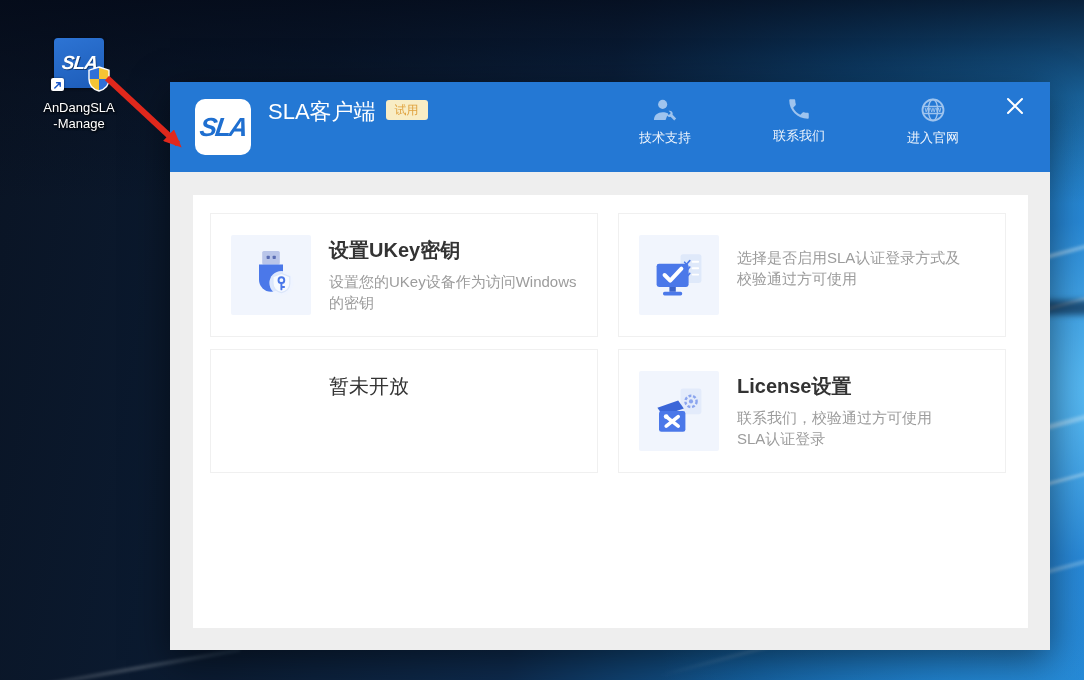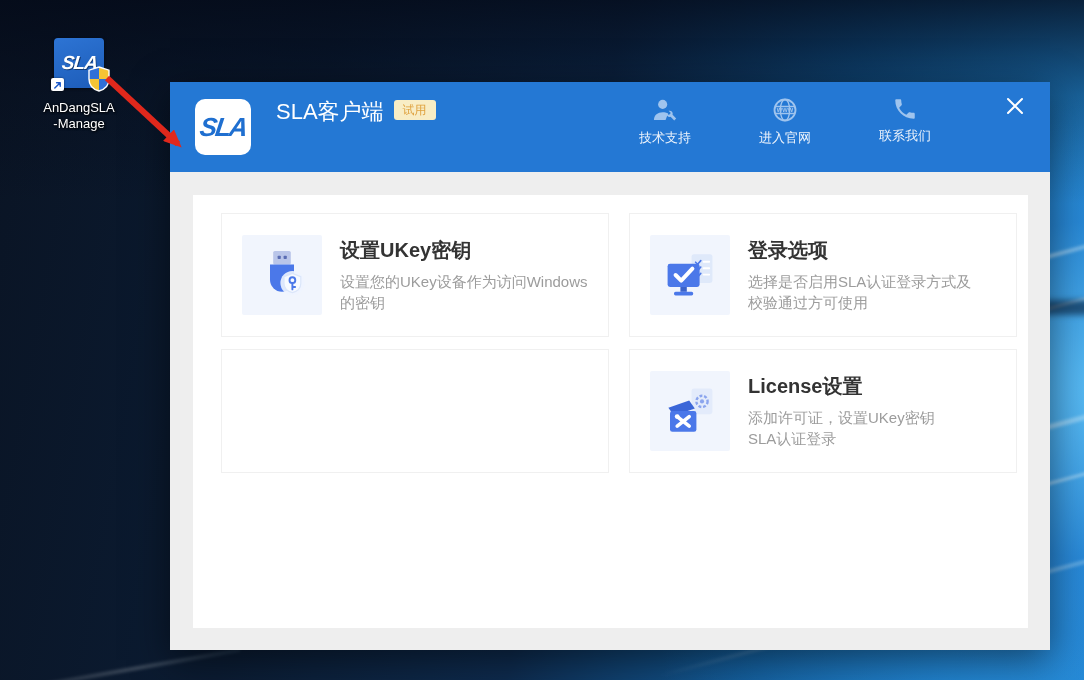--- a/index.html
+++ b/index.html
@@ -43,37 +43,37 @@
   
   .annotation-arrow{position:absolute;left:98px;top:68px;z-index:3;pointer-events:none;}
 
   
   .app-window{position:absolute;left:170px;top:82px;width:880px;height:568px;z-index:2;
     background:#eeeeee;box-shadow:0 10px 36px rgba(0,0,0,.5);}
   .win-header{position:relative;height:90px;background:#2478d4;}
   .win-logo{position:absolute;left:25px;top:17px;width:56px;height:56px;background:#fff;border-radius:10px;
     display:flex;align-items:center;justify-content:center;}
   .win-logo span{color:#1f6fd0;font-weight:bold;font-style:italic;font-size:26px;letter-spacing:-2px;transform:skewX(-8deg);}
-  .title-block{position:absolute;left:106px;top:15px;}
+  .title-block{position:absolute;left:98px;top:15px;}
   .title-row{display:flex;align-items:flex-start;}
   .win-title{color:#fff;font-size:22px;line-height:30px;}
   .trial-badge{margin-left:10px;margin-top:3px;background:#f8edc5;color:#dfa13d;font-size:12px;
     padding:2px 9px;border-radius:3px;line-height:16px;font-family:Liberation Serif, serif;}
   .win-version{margin-top:6px;color:#c7dcf5;font-size:15px;}
-  .header-actions{position:absolute;left:450px;top:14px;display:flex;gap:30px;}
+  .header-actions{position:absolute;left:450px;top:14px;display:flex;gap:44px;}
   .action-item{width:90px;display:flex;flex-direction:column;align-items:center;cursor:pointer;}
   .action-item svg{display:block;}
   .action-label{margin-top:5px;color:#eef4fc;font-size:13px;}
   .close-btn{position:absolute;left:834px;top:13px;width:22px;height:22px;cursor:pointer;
     display:flex;align-items:center;justify-content:center;}
 
   
   .win-body{padding:23px 22px 22px 23px;height:433px;box-sizing:content-box;}
   .panel{background:#ffffff;width:100%;height:433px;}
-  .cards{padding:18px 0 0 28px;display:grid;grid-template-columns:388px 388px;
+  .cards{padding:18px 0 0 17px;display:grid;grid-template-columns:388px 388px;
     grid-template-rows:124px 124px;column-gap:20px;row-gap:12px;}
   .card{background:#fff;border:1px solid #f0f0f0;box-sizing:border-box;display:flex;cursor:pointer;}
   .icon-box{width:80px;height:80px;margin:21px 0 0 20px;background:#f1f5fd;border-radius:2px;flex:none;
     display:flex;align-items:center;justify-content:center;}
   .icon-box-empty{background:transparent;}
   .card-text{margin:24px 0 0 18px;width:266px;}
   .card-title{font-size:20px;font-weight:bold;color:#333;line-height:24px;}
   .card-title-plain{font-weight:normal;}
   .card-desc{margin-top:9px;font-size:15px;color:#9c9c9c;line-height:21px;white-space:pre-line;}
 </style>
@@ -144,33 +144,33 @@
     <div class="header-actions">
       <div class="action-item">
         <svg width="28" height="28" viewBox="0 0 24 24">
           <circle cx="10" cy="7.2" r="3.9" fill="#9fc4ee"></circle>
           <path d="M2.5 20.5c0-4.2 3.4-6.6 7.5-6.6 1.7 0 3.3.4 4.6 1.2l-2.1 5.4z" fill="#9fc4ee"></path>
           <path d="M21.6 19.2l-3.1-3.1a2.7 2.7 0 0 0-3.4-3.4l1.9 1.9-1.7 1.7-1.9-1.9a2.7 2.7 0 0 0 3.4 3.4l3.1 3.1z" fill="#9fc4ee"></path>
         </svg>
         <div class="action-label">技术支持</div>
       </div>
       <div class="action-item">
+        <svg width="26" height="26" viewBox="0 0 24 24">
+          <path d="M6.62 10.79c1.44 2.83 3.76 5.14 6.59 6.59l2.2-2.2c.27-.27.67-.36 1.02-.24 1.12.37 2.33.57 3.57.57.55 0 1 .45 1 1V20c0 .55-.45 1-1 1-9.39 0-17-7.61-17-17 0-.55.45-1 1-1h3.5c.55 0 1 .45 1 1 0 1.25.2 2.45.57 3.57.11.35.03.74-.25 1.02l-2.2 2.2z" fill="#9fc4ee"></path>
+        </svg>
+        <div class="action-label">联系我们</div>
+      </div>
+      <div class="action-item">
         <svg width="28" height="28" viewBox="0 0 24 24">
           <circle cx="12" cy="12" r="9" fill="none" stroke="#9fc4ee" stroke-width="1.6"></circle>
           <path d="M3.4 9h17.2 M3.4 15h17.2" stroke="#9fc4ee" stroke-width="1.2" fill="none"></path>
           <ellipse cx="12" cy="12" rx="4" ry="9" fill="none" stroke="#9fc4ee" stroke-width="1.2"></ellipse>
           <text x="12" y="13.8" font-size="6" font-weight="bold" text-anchor="middle" fill="#9fc4ee" style="font-family:'Liberation Sans',sans-serif">www</text>
         </svg>
         <div class="action-label">进入官网</div>
-      </div>
-      <div class="action-item">
-        <svg width="26" height="26" viewBox="0 0 24 24">
-          <path d="M6.62 10.79c1.44 2.83 3.76 5.14 6.59 6.59l2.2-2.2c.27-.27.67-.36 1.02-.24 1.12.37 2.33.57 3.57.57.55 0 1 .45 1 1V20c0 .55-.45 1-1 1-9.39 0-17-7.61-17-17 0-.55.45-1 1-1h3.5c.55 0 1 .45 1 1 0 1.25.2 2.45.57 3.57.11.35.03.74-.25 1.02l-2.2 2.2z" fill="#9fc4ee"></path>
-        </svg>
-        <div class="action-label">联系我们</div>
       </div>
     </div>
 
     <div class="close-btn">
       <svg width="20" height="20" viewBox="0 0 20 20">
         <path d="M3 3 L17 17 M17 3 L3 17" stroke="#ffffff" stroke-width="2" stroke-linecap="round"></path>
       </svg>
     </div>
   </div>
 
@@ -204,45 +204,47 @@
               <rect x="42" y="14" width="26" height="36" rx="3" fill="#dde8fa" opacity="0.95"></rect>
               <path d="M47 24 l2.5 2.5 4-4.5 M47 32 l2.5 2.5 4-4.5 M47 40 l2.5 2.5 4-4.5" stroke="#4b78e9" stroke-width="2" fill="none" stroke-linecap="round" stroke-linejoin="round"></path>
               <path d="M57 23.5 h7 M57 31.5 h7 M57 39.5 h7" stroke="#ffffff" stroke-width="2.4" stroke-linecap="round"></path>
               <rect x="12" y="26" width="40" height="29" rx="3" fill="#4b78e9"></rect>
               <path d="M22 40 l7 7 14-15" stroke="#ffffff" stroke-width="5" fill="none" stroke-linecap="round" stroke-linejoin="round"></path>
               <rect x="28" y="55" width="8" height="6" fill="#3b63c9"></rect>
               <rect x="20" y="61" width="24" height="4.5" rx="2" fill="#4b78e9"></rect>
             </svg>
           </div>
           <div class="card-text">
-            <div class="card-title">登录选项</div>
             <div class="card-desc">选择是否启用SLA认证登录方式及
 校验通过方可使用</div>
           </div>
         </div>
 
         <div class="card">
           <div class="icon-box icon-box-empty"></div>
+          <div class="card-text">
+            <div class="card-title card-title-plain">暂未开放</div>
+          </div>
         </div>
 
         <div class="card">
           <div class="icon-box">
             <svg width="64" height="64" viewBox="0 0 80 80">
               <rect x="42" y="12" width="26" height="32" rx="3" fill="#e2eafb" opacity="0.95"></rect>
               <circle cx="55" cy="28" r="7" fill="none" stroke="#8ba5ee" stroke-width="3" stroke-dasharray="3.6 2.2"></circle>
               <circle cx="55" cy="28" r="2.6" fill="#8ba5ee"></circle>
               <path d="M13 36 L39 27 L46 37 L20 46 Z" fill="#3b66d8"></path>
               <rect x="15" y="40" width="33" height="26" rx="3" fill="#4b78e9"></rect>
               <path d="M24 47 L39 59 M39 47 L24 59" stroke="#ffffff" stroke-width="4.5" stroke-linecap="round"></path>
               <circle cx="24" cy="47" r="3" fill="#ffffff"></circle>
             </svg>
           </div>
           <div class="card-text">
             <div class="card-title">License设置</div>
-            <div class="card-desc">添加许可证，设置UKey密钥
+            <div class="card-desc">联系我们，校验通过方可使用
 SLA认证登录</div>
           </div>
         </div>
 
       </div>
     </div>
   </div>
 </div>
 
 </body></html>

